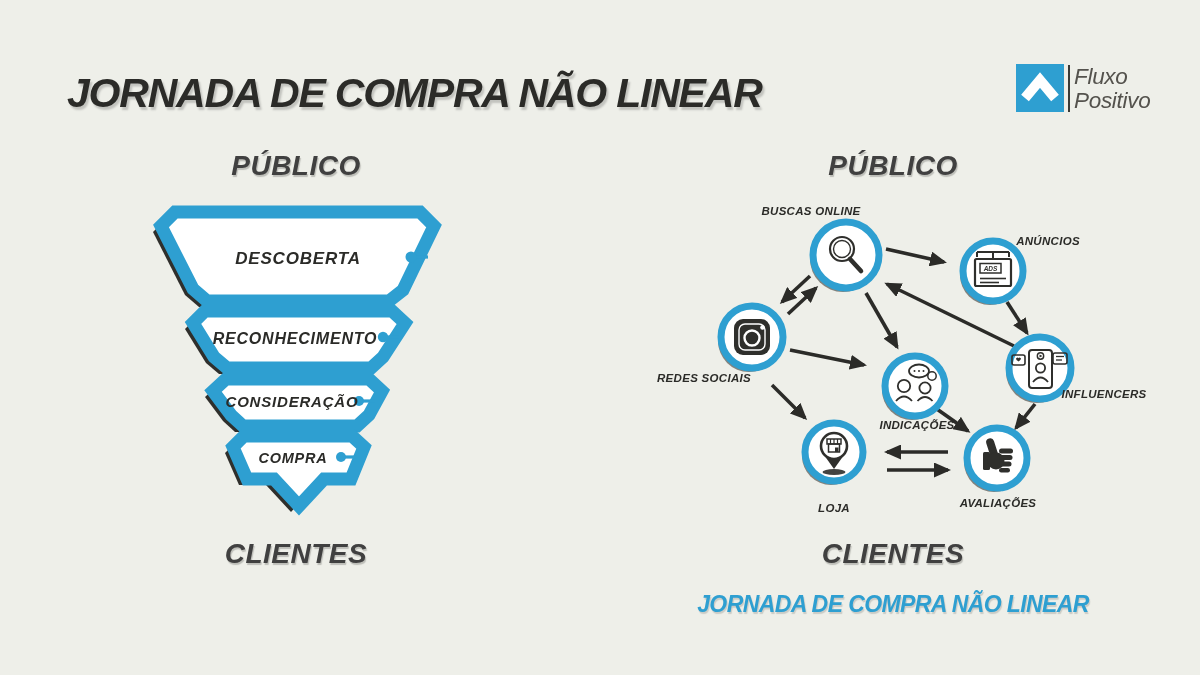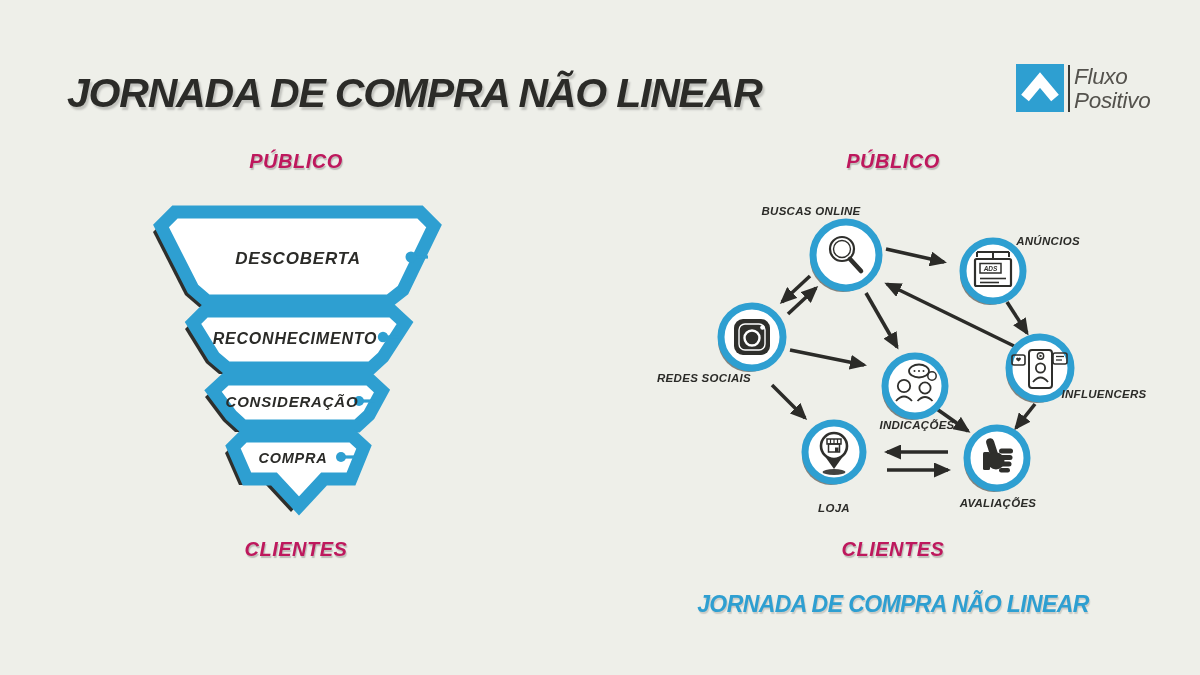--- a/index.html
+++ b/index.html
@@ -18,22 +18,22 @@
     white-space:nowrap;
   }
   
   .logo{left:992px; top:64px; width:180px; height:50px;margin-left:24px;}
   .logo-square{position:absolute; left:0; top:0; width:48px; height:48px; background:#2E9FD1;}
   .logo-divider{position:absolute; left:52px; top:1px; width:2px; height:47px; background:#3a3a36;}
   .logo-text{position:absolute; left:58px; top:1px; font-size:22.5px; line-height:23.5px;
     color:#54524D; letter-spacing:-0.3px; white-space:nowrap;}
   
   .col-heading{
-    width:300px; text-align:center; font-size:20px; font-weight:800; letter-spacing:0.5px;
-    color:#be185d; text-shadow:1px 2px 1px rgba(43,43,40,0.25); white-space:nowrap;
+    width:300px; text-align:center; font-size:28px; font-weight:800; letter-spacing:0.5px;
+    color:#404040; text-shadow:1px 2px 1px rgba(43,43,40,0.25); white-space:nowrap;
   }
   .caption{
     width:520px; text-align:center; font-size:23px; font-weight:800; letter-spacing:-0.6px;
     color:#2E9FD1; text-shadow:1px 2px 1px rgba(43,43,40,0.18); white-space:nowrap;
   }
   svg text{font-family:"Liberation Sans", sans-serif;}
   .stage-label{font-weight:800; fill:#2B2B28; letter-spacing:0.8px;}
   .node-label{font-weight:800; fill:#2B2B28; font-size:11.5px; letter-spacing:0.3px;}
   .icon-stroke{stroke:#2F2F2C; fill:none;}
   .icon-fill{fill:#2F2F2C;}

